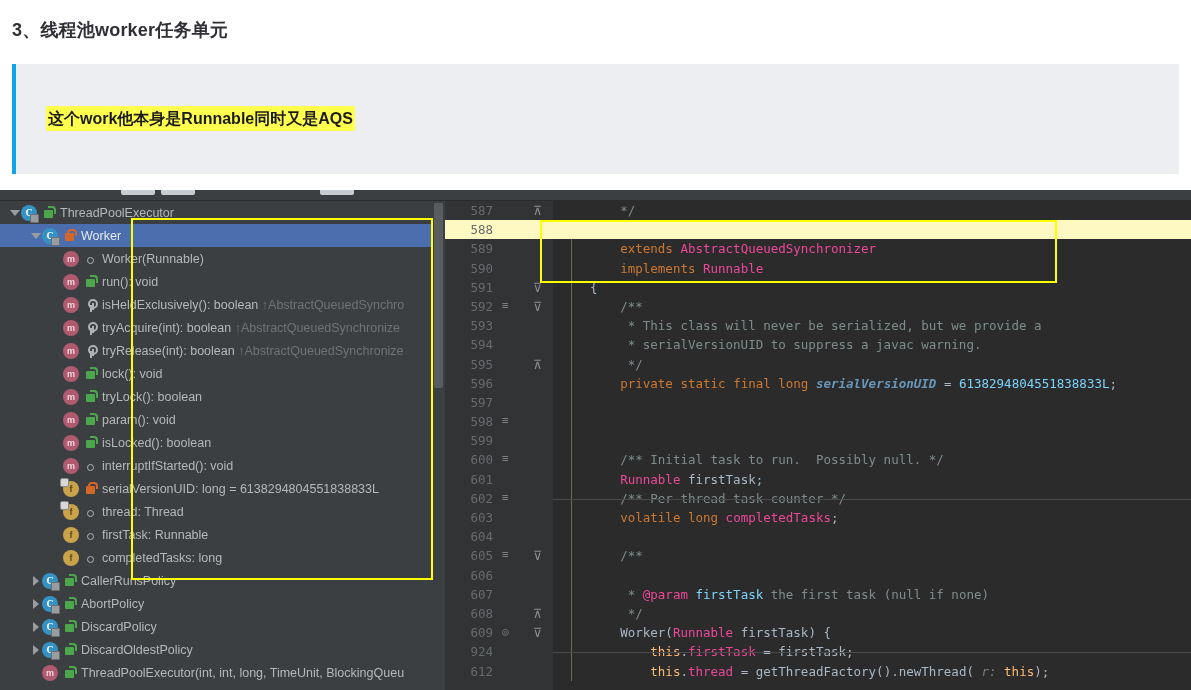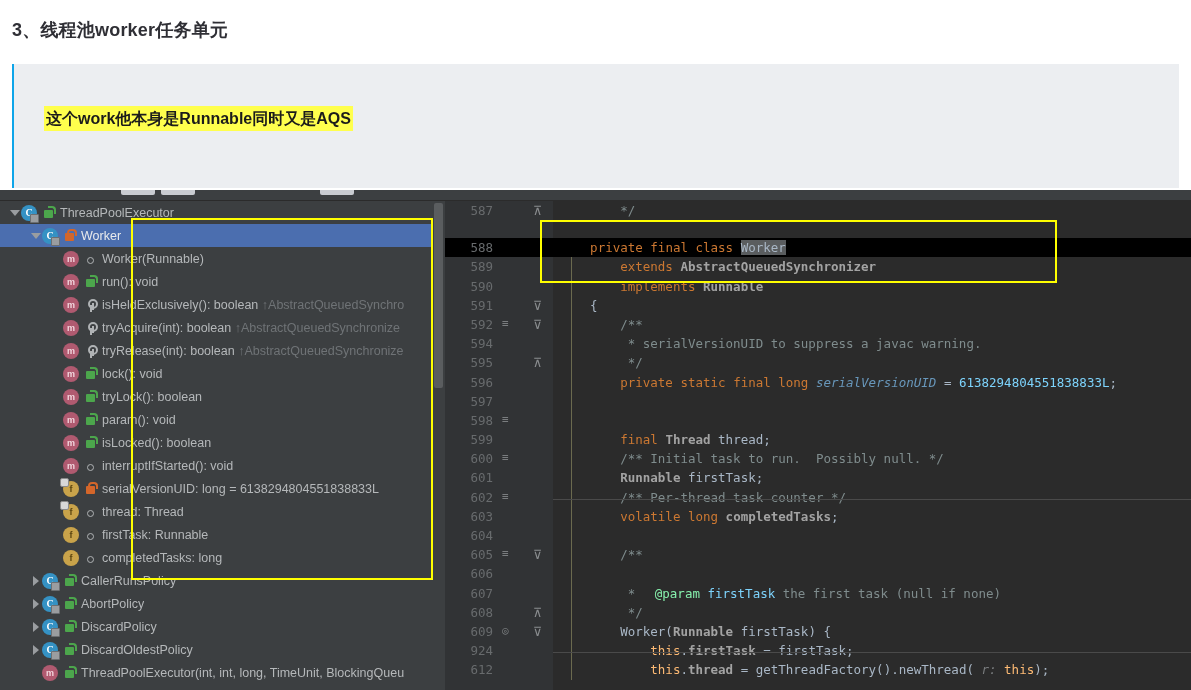--- a/index.html
+++ b/index.html
@@ -16,22 +16,22 @@
   .article-heading {
     font-size: 18px;
     font-weight: bold;
     color: #2f2f35;
     padding: 18px 0 0 12px;
     letter-spacing: .2px;
   }
   .quote-block {
     margin: 22px 12px 0 12px;
     background: #eceef1;
-    border-left: 2px solid #0ea5e9;
-    height: 124px;
+    border-left: 4px solid #0ea5e9;
+    height: 110px;
     position: relative;
   }
   .quote-text {
     position: absolute;
     left: 30px;
     top: 42px;
     font-size: 16px;
     font-weight: bold;
     color: #1b1b1b;
     background: #ffff4d;
@@ -199,21 +199,21 @@
   .gutter {
     position: absolute; left: 0; top: 0;
     width: 108px; height: 489px; background: #313335;
   }
   .code-line {
     position: relative;
     height: 19.2px;
     line-height: 19.2px;
     white-space: pre;
   }
-  .code-line.current { background: #000000; margin-top: 18px; }
+  .code-line.current { background: #fef9c3; }
   .lineno {
     position: absolute; left: 0; top: 0;
     width: 48px; text-align: right;
     color: #686b6d; font-size: 12.5px;
   }
   .gmark {
     position: absolute; left: 57px; top: 3px;
     width: 12px; height: 12px; color: #7a7d7f; font-size: 11px;
     line-height: 12px;
   }
@@ -229,27 +229,27 @@
     width: 1px; height: 19.2px; background: #6b6a4f;
   }
   .editor-sep {
     position: absolute; left: 108px;
     height: 1px; background: #4a4a4a;
   }
 
   
   .kw  { color: #fdba74; }
   .kwb { color: #cc7832; }
-  .typ { color: #a3a3a3; font-weight: bold; }
+  .typ { color: #ec4899; }
   .cmt { color: #808080; }
   .doc { color: #7f8c8d; }
   .plain { color: #a9b7c6; }
   .num { color: #7dd3fc; }
-  .itl { color: #6897bb; font-style: italic; font-weight: normal; }
-  .tag { color: #86efac; margin-left: 12px; }
+  .itl { color: #6897bb; font-style: italic; font-weight: bold; }
+  .tag { color: #ec4899; }
   .hint { color: #7a7d7f; font-style: italic; }
   .sel-word { background: #5a5d5f; color: #a9b7c6; }
 
   .code-highlight {
     position: absolute;
     border: 2px solid #ffff00;
     pointer-events: none;
   }
 </style>
 </head>
@@ -401,31 +401,32 @@
       </div>
       <div class="tree-rail"></div>
       <div class="tree-scrollbar" style="top:2px;height:185px;"></div>
       <div class="tree-highlight" style="left:131px; top:17px; width:302px; height:362px;"></div>
     </div>
 
   <div class="editor" id="editor-panel">
     <div class="gutter"></div>
 
   <div class="code-line"><span class="lineno">587</span><span class="fold">⊼</span><span class="code-text">        <span class="doc">*/</span></span></div>
-      <div class="code-line current"><span class="lineno">588</span><span class="code-text">    <span class="kwb">private</span> <span class="kwb">final</span> <span class="kwb">class</span> <span class="sel-word">Worker</span></span></div>
+      <div class="code-line current"><span class="lineno">588</span></div>
       <div class="code-line"><span class="lineno">589</span><span class="vline"></span><span class="code-text">        <span class="kwb">extends</span> <span class="typ">AbstractQueuedSynchronizer</span></span></div>
       <div class="code-line"><span class="lineno">590</span><span class="vline"></span><span class="code-text">        <span class="kwb">implements</span> <span class="typ">Runnable</span></span></div>
       <div class="code-line"><span class="lineno">591</span><span class="fold">⊽</span><span class="vline"></span><span class="code-text">    <span class="plain">{</span></span></div>
       <div class="code-line"><span class="lineno">592</span><span class="gmark">≡</span><span class="fold">⊽</span><span class="vline"></span><span class="code-text">        <span class="doc">/**</span></span></div>
+      <div class="code-line"><span class="lineno">593</span><span class="vline"></span><span class="code-text">         <span class="doc">* This class will never be serialized, but we provide a</span></span></div>
       <div class="code-line"><span class="lineno">594</span><span class="vline"></span><span class="code-text">         <span class="doc">* serialVersionUID to suppress a javac warning.</span></span></div>
       <div class="code-line"><span class="lineno">595</span><span class="fold">⊼</span><span class="vline"></span><span class="code-text">         <span class="doc">*/</span></span></div>
       <div class="code-line"><span class="lineno">596</span><span class="vline"></span><span class="code-text">        <span class="kwb">private</span> <span class="kwb">static</span> <span class="kwb">final</span> <span class="kwb">long</span> <span class="itl">serialVersionUID</span> <span class="plain">=</span> <span class="num">6138294804551838833L</span><span class="plain">;</span></span></div>
       <div class="code-line"><span class="lineno">597</span><span class="vline"></span><span class="code-text"></span></div>
       <div class="code-line"><span class="lineno">598</span><span class="gmark">≡</span><span class="vline"></span></div>
-      <div class="code-line"><span class="lineno">599</span><span class="vline"></span><span class="code-text">        <span class="kwb">final</span> <span class="typ">Thread</span> <span class="plain">thread;</span></span></div>
+      <div class="code-line"><span class="lineno">599</span><span class="vline"></span></div>
       <div class="code-line"><span class="lineno">600</span><span class="gmark">≡</span><span class="vline"></span><span class="code-text">        <span class="doc">/** Initial task to run.  Possibly null. */</span></span></div>
       <div class="code-line"><span class="lineno">601</span><span class="vline"></span><span class="code-text">        <span class="typ">Runnable</span> <span class="plain">firstTask;</span></span></div>
       <div class="code-line"><span class="lineno">602</span><span class="gmark">≡</span><span class="vline"></span><span class="code-text">        <span class="doc">/** Per-thread task counter */</span></span></div>
       <div class="code-line"><span class="lineno">603</span><span class="vline"></span><span class="code-text">        <span class="kwb">volatile</span> <span class="kwb">long</span> <span class="typ">completedTasks</span><span class="plain">;</span></span></div>
       <div class="code-line"><span class="lineno">604</span><span class="vline"></span><span class="code-text"></span></div>
       <div class="code-line"><span class="lineno">605</span><span class="gmark">≡</span><span class="fold">⊽</span><span class="vline"></span><span class="code-text">        <span class="doc">/**</span></span></div>
       <div class="code-line"><span class="lineno">606</span><span class="vline"></span></div>
       <div class="code-line"><span class="lineno">607</span><span class="vline"></span><span class="code-text">         <span class="doc">* </span><span class="tag">@param</span><span class="doc"> </span><span class="num">firstTask</span><span class="doc"> the first task (null if none)</span></span></div>
       <div class="code-line"><span class="lineno">608</span><span class="fold">⊼</span><span class="vline"></span><span class="code-text">         <span class="doc">*/</span></span></div>
       <div class="code-line"><span class="lineno">609</span><span class="gmark">◎</span><span class="fold">⊽</span><span class="vline"></span><span class="code-text">        <span class="plain">Worker(</span><span class="typ">Runnable</span> <span class="plain">firstTask) {</span></span></div>

